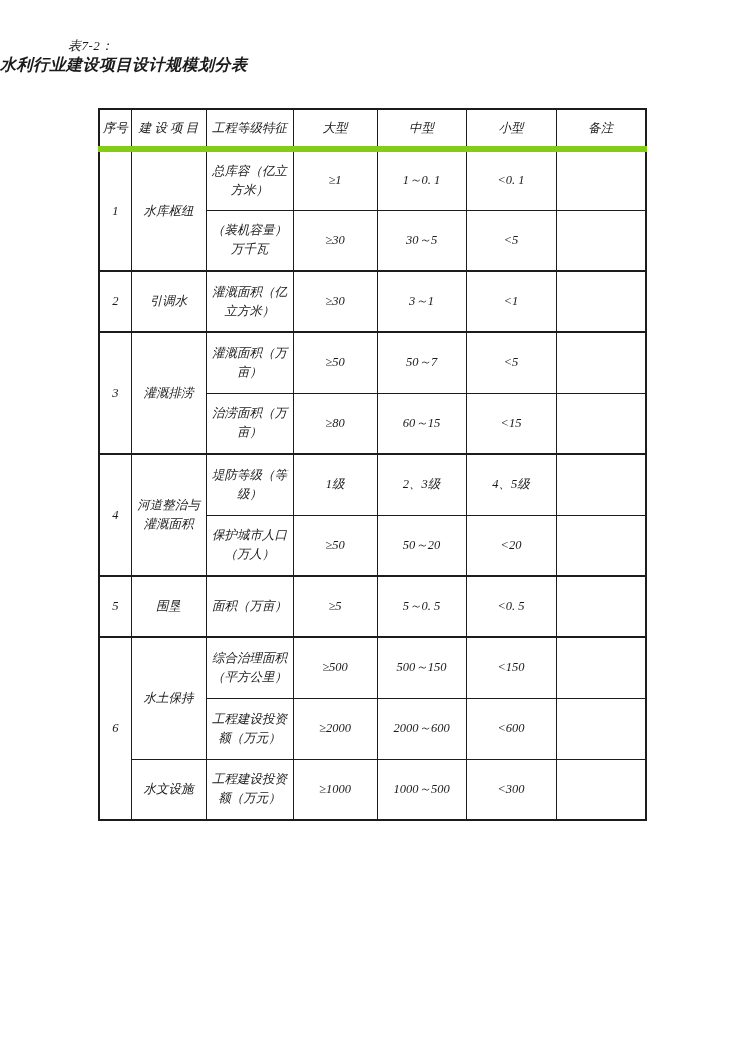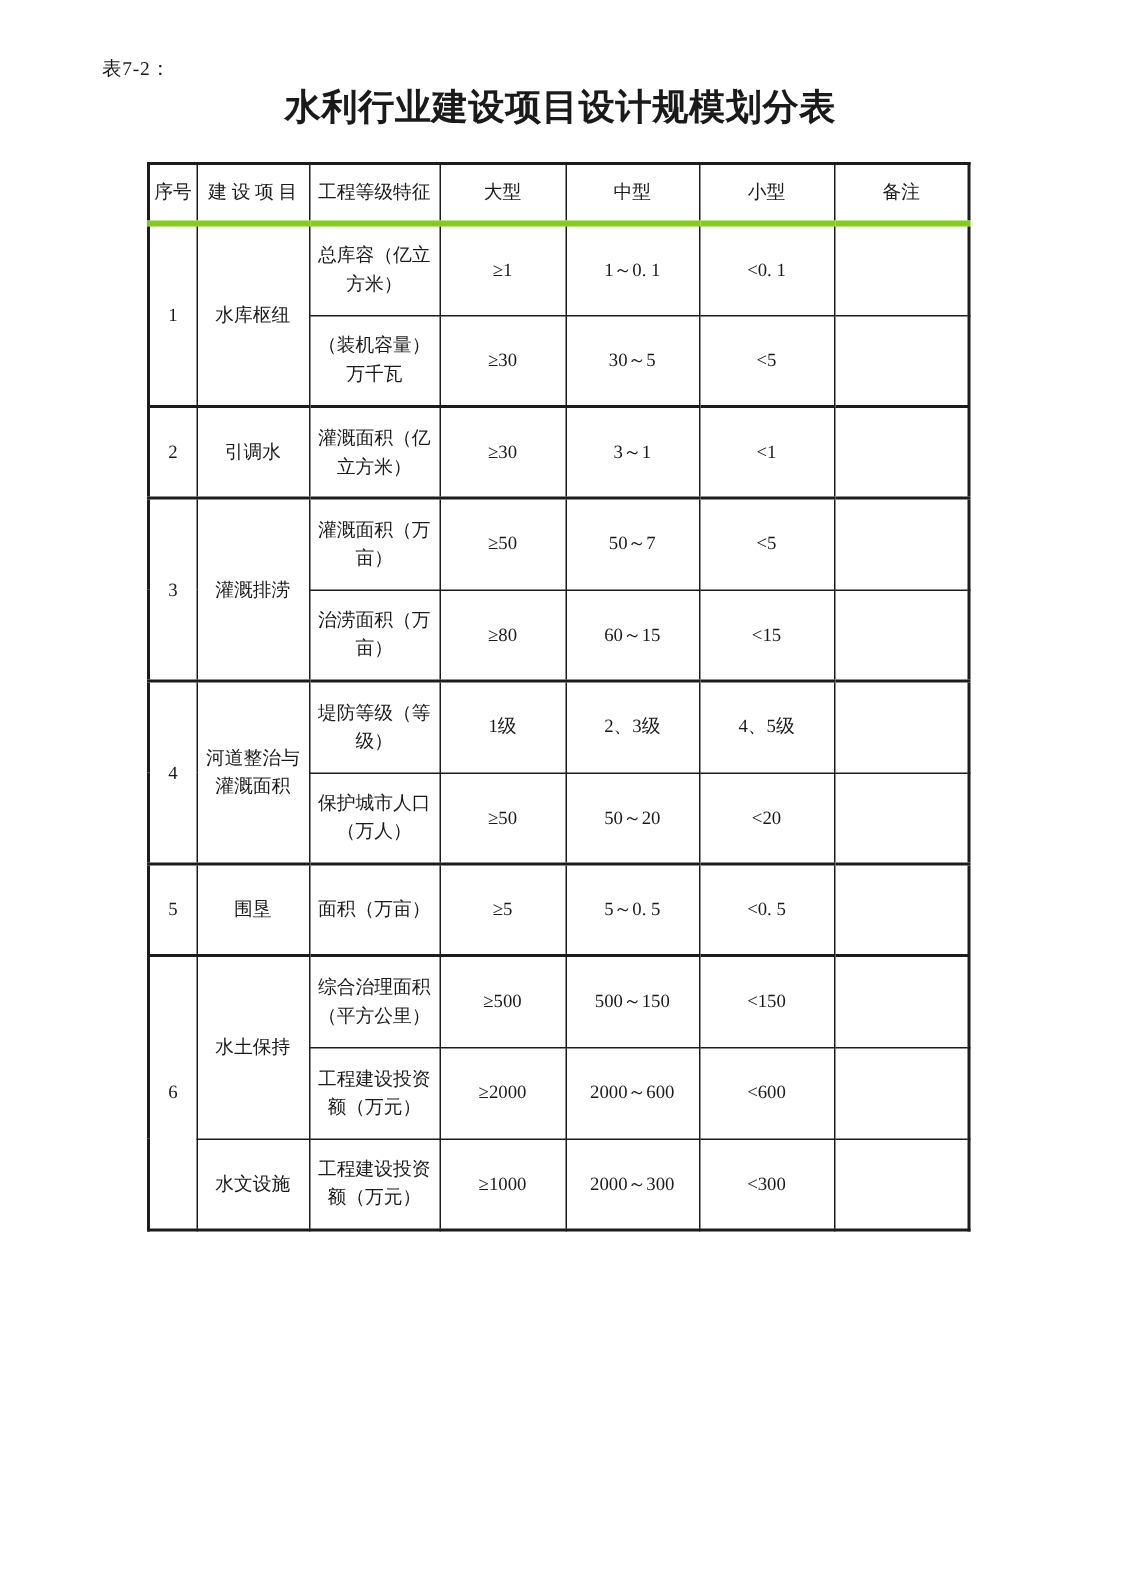--- a/index.html
+++ b/index.html
@@ -7,32 +7,33 @@
     width: 747px; height: 1056px;
     background: #ffffff;
     font-family: "Liberation Serif", "DejaVu Serif", serif;
     color: #1a1a1a;
   }
   .page {
     position: relative;
     width: 747px; height: 836px;
     background: #ffffff;
     overflow: hidden;
+    font-style: italic;
   }
   .doc-label {
     position: absolute;
     left: 68px; top: 37px;
     font-size: 13px;
     letter-spacing: 0.5px;
   }
   .doc-title {
     position: absolute;
     left: 0; right: 0; top: 55px;
-    text-align: center;
-    font-size: 24px;
+    text-align: left;
+    font-size: 16px;
     font-weight: bold;
     font-family: "Liberation Sans", "DejaVu Sans", sans-serif;
     letter-spacing: 0.5px;
   }
   .table-wrap {
     position: absolute;
     left: 98px; top: 108px;
   }
   table.main {
     border-collapse: collapse;
@@ -46,21 +47,21 @@
     text-align: center;
     vertical-align: middle;
     padding: 1px 2px;
     font-weight: normal;
     white-space: pre-line;
     line-height: 19px;
     overflow: hidden;
   }
   table.main thead tr { height: 40px; }
   table.main tbody tr { height: 61px; }
-  table.main thead th { border-bottom: 4px solid #84cc16; }
+  table.main thead th { border-bottom: 6px solid #84cc16; }
   table.main tbody tr.group-start td { border-top: 2px solid #1c1c1c; }
   .page-number {
     position: absolute;
     left: 0; right: 0; top: 995px;
     text-align: right;
     font-size: 12.5px;
     padding-left: 36px;
   }
 </style>
 </head>
@@ -190,21 +191,21 @@
           <td>≥2000</td>
           <td>2000～600</td>
           <td>&lt;600</td>
           <td></td>
         </tr>
         <tr>
           <td>水文设施</td>
           <td>工程建设投资
 额（万元）</td>
           <td>≥1000</td>
-          <td>2000～300</td>
+          <td>1000～500</td>
           <td>&lt;300</td>
           <td></td>
         </tr>
       </tbody>
     </table>
   </div>
 
   <div class="page-number">27</div>
 
 </div>

